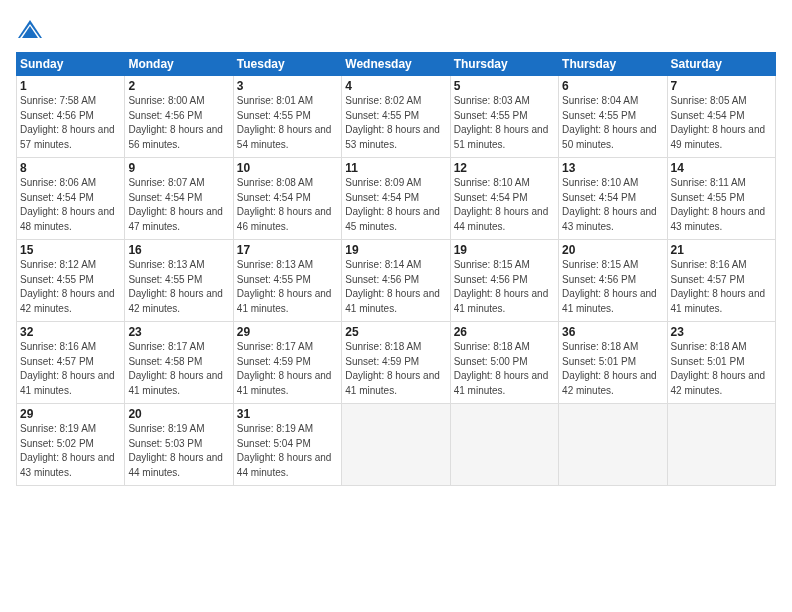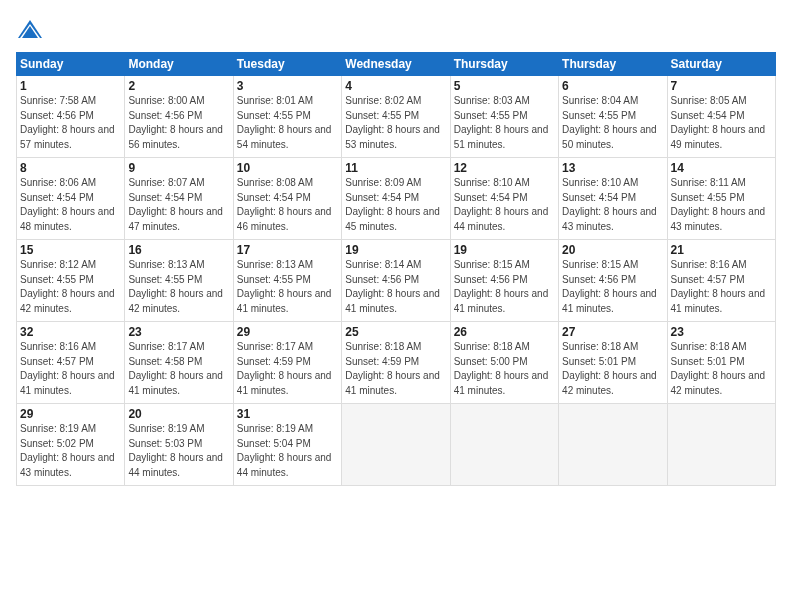--- a/index.html
+++ b/index.html
@@ -238,21 +238,21 @@
           </td>
           <td>
             <span class="day-num">25</span>
             <div class="day-info">Sunrise: 8:18 AM<br>Sunset: 4:59 PM<br>Daylight: 8 hours and 41 minutes.</div>
           </td>
           <td>
             <span class="day-num">26</span>
             <div class="day-info">Sunrise: 8:18 AM<br>Sunset: 5:00 PM<br>Daylight: 8 hours and 41 minutes.</div>
           </td>
           <td>
-            <span class="day-num">27</span>
+            <span class="day-num">36</span>
             <div class="day-info">Sunrise: 8:18 AM<br>Sunset: 5:01 PM<br>Daylight: 8 hours and 42 minutes.</div>
           </td>
           <td>
             <span class="day-num">23</span>
             <div class="day-info">Sunrise: 8:18 AM<br>Sunset: 5:01 PM<br>Daylight: 8 hours and 42 minutes.</div>
           </td>
         </tr>
         <tr>
           <td>
             <span class="day-num">29</span>

